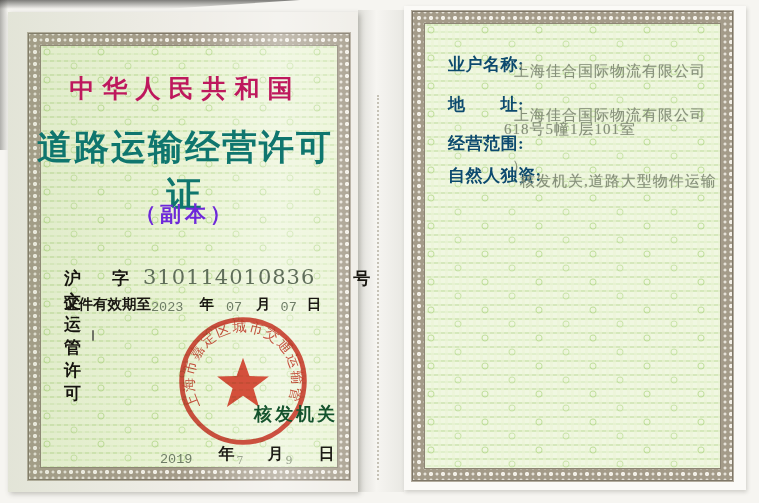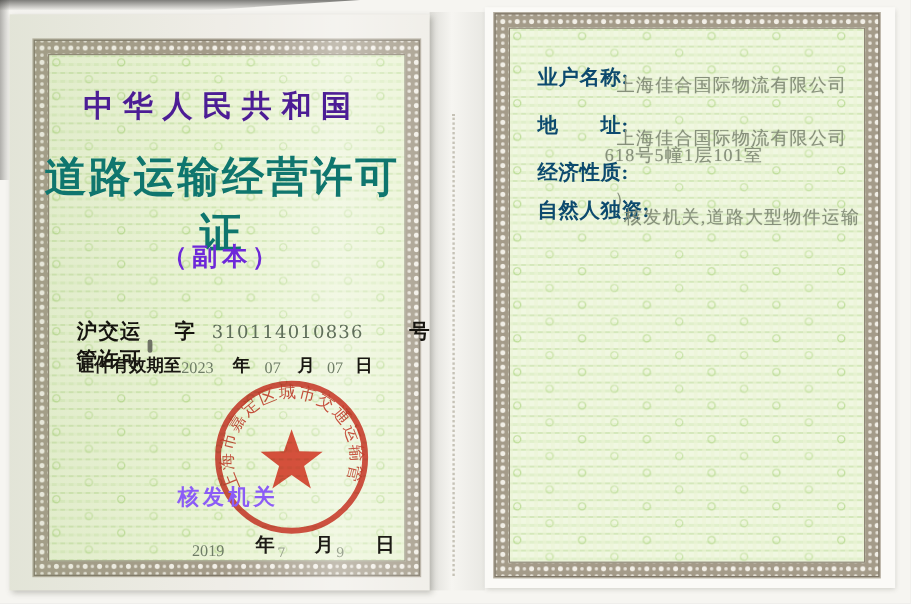--- a/index.html
+++ b/index.html
@@ -33,45 +33,45 @@
       radial-gradient(circle 5px at 6px 6px,rgba(146,198,92,0) 2.1px,rgba(146,198,92,.4) 2.8px,rgba(146,198,92,0) 4px),
       repeating-linear-gradient(90deg,rgba(235,244,214,.65) 0 2px,rgba(235,244,214,0) 2px 6px),
       repeating-linear-gradient(180deg,rgba(148,198,98,.30) 0 2px,rgba(0,0,0,0) 2px 7px,rgba(168,212,122,.22) 7px 9px,rgba(0,0,0,0) 9px 14px);
     background-size:54px 28px,54px 28px,7px 100%,100% 14px;
     background-position:0 0,27px 14px,0 0,0 0;}
   .page-right .green{background-color:#f0f7e1;}
   .sheen{position:absolute;inset:0;pointer-events:none;
     background:linear-gradient(90deg,rgba(150,175,120,.14),rgba(255,255,255,0) 50%,rgba(255,255,255,.35) 78%,rgba(255,255,255,.1));}
   
   .country{position:absolute;left:20px;right:16px;top:60px;text-align:center;
-    font-size:25px;font-weight:600;color:#4c1d95;letter-spacing:8px;}
+    font-size:25px;font-weight:600;color:#be185d;letter-spacing:8px;}
   .doc-title{position:absolute;left:14px;right:10px;top:112px;text-align:center;
     font-family:"Liberation Sans",sans-serif;font-size:35px;font-weight:900;color:#0f766e;letter-spacing:2px;}
   .copy-type{position:absolute;left:20px;right:16px;top:188px;text-align:center;
     font-size:21px;font-weight:600;color:#6d28d9;letter-spacing:4px;}
   .lic-row{position:absolute;left:56px;top:253px;display:flex;align-items:baseline;
     font-size:17px;font-weight:700;color:#16140f;}
   .lic-prefix{letter-spacing:1px;}
   .smudge{display:inline-block;width:9px;height:11px;background:#4a4a46;opacity:.75;
     border-radius:2px;margin-left:3px;filter:blur(.5px);align-self:center;}
   .lic-zi{margin-left:18px;}
   .lic-num{margin-left:14px;font-family:"DejaVu Serif",serif;font-weight:400;
-    font-size:15px;color:#5f6e5a;letter-spacing:1px;}
+    font-size:21px;color:#5f6e5a;letter-spacing:1px;}
   .lic-hao{margin-left:38px;}
   .valid-row{position:absolute;left:56px;top:283px;display:flex;align-items:baseline;
     font-size:14.5px;font-weight:700;color:#191712;}
-  .typed{font-family:Liberation Serif, serif;font-weight:400;color:#6e7d66;
+  .typed{font-family:Liberation Mono, monospace;font-weight:400;color:#6e7d66;
     transform:translateY(2px);font-size:13.5px;}
   .valid-row .u1{margin-left:16px}.valid-row .n1{margin-left:12px}
   .valid-row .u2{margin-left:14px}.valid-row .n2{margin-left:10px}.valid-row .u3{margin-left:10px}
   
   .seal{position:absolute;left:162px;top:296px;width:146px;height:146px;z-index:2;
     mix-blend-mode:multiply;opacity:.92;}
-  .issuer{position:absolute;left:140px;top:390px;width:190px;text-align:left;z-index:3;
-    font-size:18px;font-weight:700;color:#8b5cf6;letter-spacing:3px;}
+  .issuer{position:absolute;left:140px;top:390px;width:190px;text-align:right;z-index:3;
+    font-size:18px;font-weight:700;color:#14532d;letter-spacing:3px;}
   .issue-row{position:absolute;left:152px;top:432px;display:flex;align-items:flex-end;z-index:3;
     font-size:16px;font-weight:700;color:#1c1a15;}
   .issue-row .u1{margin-left:26px}.issue-row .u2{margin-left:24px}.issue-row .u3{margin-left:26px}
   .faint{font-family:"DejaVu Serif",serif;font-weight:400;font-size:11px;color:#9aa390;
     margin-left:2px;transform:translateY(2px);}
   
   .field-label{position:absolute;left:44px;font-size:17px;font-weight:700;color:#0c4a6e;letter-spacing:.5px;}
   .field-val{position:absolute;font-size:15px;color:#86907a;letter-spacing:1px;
     text-shadow:0 0 1px rgba(134,144,122,.45);}
   
@@ -149,19 +149,19 @@
       </div>
     </div>
 
     <div class="field-label" style="top:47px">业户名称:</div>
     <div class="field-val" style="top:56px;left:110px">上海佳合国际物流有限公司</div>
 
     <div class="field-label" style="top:87px">地　　址:</div>
     <div class="field-val" style="top:100px;left:110px">上海佳合国际物流有限公司</div>
     <div class="field-val" style="top:114px;left:100px">618号5幢1层101室</div>
 
-    <div class="field-label" style="top:126px">经济性质:</div>
+    <div class="field-label" style="top:126px">经营范围:</div>
     <div class="field-val" style="top:151px;left:108px">）</div>
 
     <div class="field-label" style="top:158px">自然人独资:</div>
     <div class="field-val" style="top:166px;left:116px">核发机关,道路大型物件运输</div>
   </div>
 </div>
 
 </body></html>

